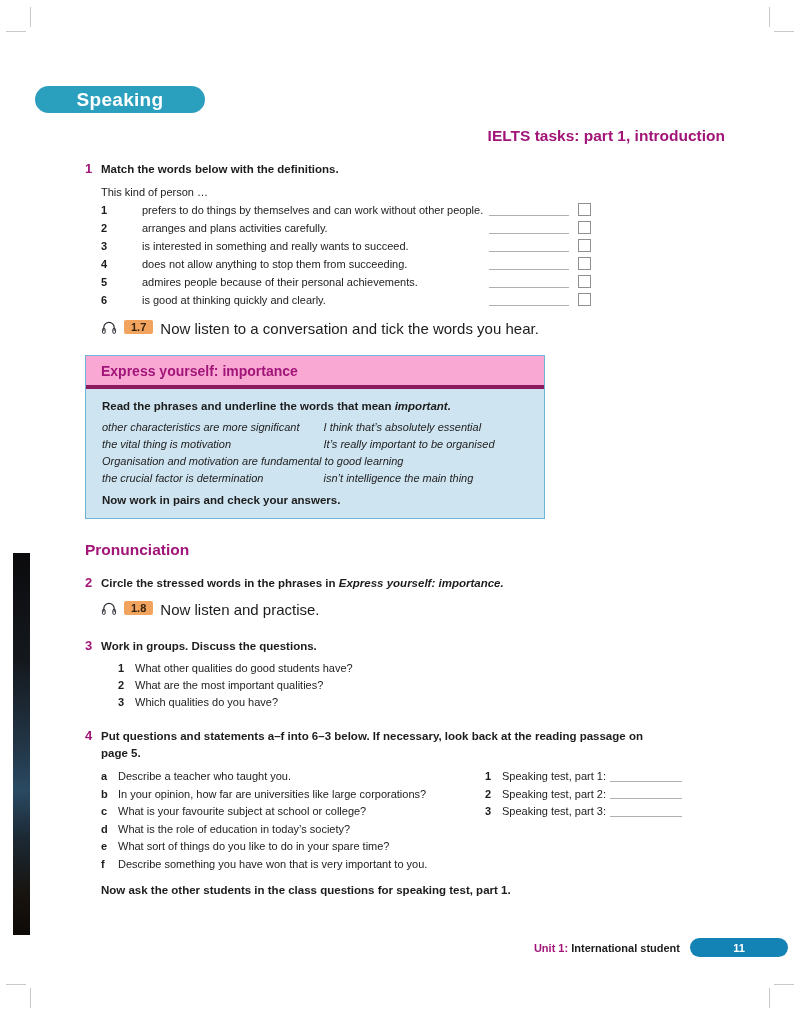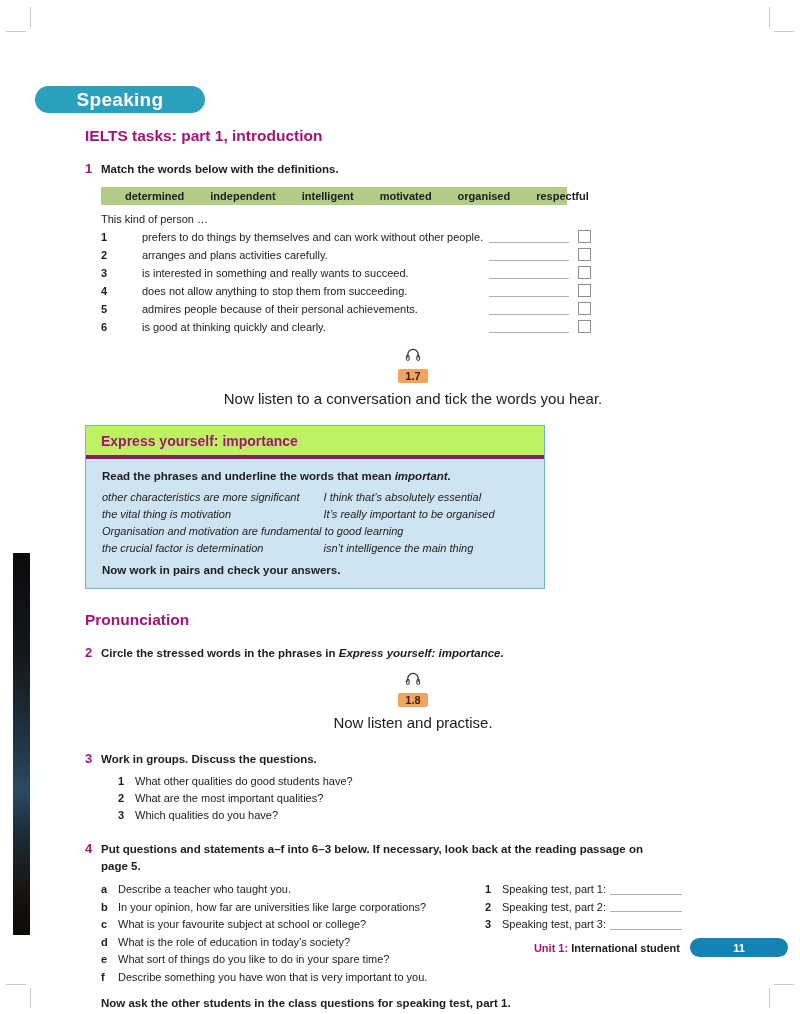--- a/index.html
+++ b/index.html
@@ -26,49 +26,49 @@
   .photo-strip{position:absolute;left:13px;top:553px;width:17px;height:382px;
     background:linear-gradient(180deg,#0b0b0d 0%,#14181d 28%,#23384a 52%,#2a4a63 62%,#1c2a36 74%,#17120d 90%,#0d0a08 100%);}
 
   .content{position:absolute;left:85px;top:86px;width:640px;}
 
   .speaking-pill{margin-left:-50px;width:170px;height:27px;border-radius:14px;
     background:var(--teal);color:#fff;font-size:19px;font-weight:bold;
     display:flex;align-items:center;justify-content:center;letter-spacing:.3px;}
 
   .h-magenta{color:var(--magenta);font-size:15.5px;font-weight:bold;}
-  .heading1{margin-top:14px;}
+  .heading1{margin-top:14px;text-align:right;}
   .heading-pron{margin-top:22px;}
 
   .ex-row{display:flex;margin-top:16px;}
   .ex-num{color:var(--magenta);font-weight:bold;font-size:13px;width:16px;flex:none;}
   .ex-instr{font-weight:bold;font-size:11.5px;color:#1c1c1c;line-height:1.45;}
   .ex-instr .it{font-style:italic;}
 
   .word-bank{margin:9px 0 0 16px;width:466px;background:var(--green-band);
     display:flex;gap:26px;padding:3px 0 3px 24px;font-size:11px;font-weight:bold;color:#1c1c1c;}
 
   .lead-in{margin:8px 0 0 16px;font-size:11px;}
 
   .def-list{margin:3px 0 0 16px;width:490px;}
   .def-item{display:flex;align-items:center;height:18px;font-size:11px;}
   .def-num{font-weight:bold;width:17px;flex:none;color:#1c1c1c;}
   .def-text{flex:none;padding-left:24px;}
   .def-fill{flex:1;}
   .write-line{width:80px;border-bottom:1px solid var(--line-gray);height:12px;flex:none;margin-right:9px;}
   .tickbox{width:13px;height:13px;border:1px solid #8f8f8f;background:#fff;flex:none;}
 
-  .listen-row{display:flex;align-items:center;margin:11px 0 0 16px;gap:7px;flex-direction:column;}
+  .listen-row{display:flex;align-items:flex-start;margin:11px 0 0 16px;gap:7px;}
   .listen-row.l2{margin-top:10px;}
   .hp-icon{flex:none;display:flex;}
   .track-badge{background:var(--orange-badge);color:#33220e;font-weight:bold;font-size:11px;
     padding:1px 7px;border-radius:2px;}
   .listen-text{font-weight:normal;font-size:15px;color:#1c1c1c;}
 
-  .express-box{margin-top:18px;width:460px;border:1px solid var(--box-blue-border);background:#bef264;}
+  .express-box{margin-top:18px;width:460px;border:1px solid var(--box-blue-border);background:#f9a8d4;}
   .express-title{color:var(--magenta);font-weight:bold;font-size:14px;padding:7px 15px 6px;}
   .express-rule{height:4px;background:var(--box-rule);}
   .express-body{background:var(--box-blue-bg);padding:11px 16px 12px;}
   .express-instr{font-weight:bold;font-size:11.5px;color:#1c1c1c;}
   .express-instr .it{font-style:italic;}
   .phrase-rows{margin-top:7px;font-style:italic;font-size:11px;color:#222;}
   .phrase-row{display:grid;grid-template-columns:52% 48%;line-height:17px;}
   .phrase-row.full{grid-template-columns:100%;}
   .express-close{margin-top:7px;font-weight:bold;font-size:11.5px;color:#1c1c1c;}
 
@@ -115,28 +115,20 @@
       <span>Speaking</span>
     </div>
 
     <div class="h-magenta heading1">IELTS tasks: part 1, introduction</div>
 
     <div class="ex-row">
       <span class="ex-num">1</span>
       <span class="ex-instr">Match the words below with the definitions.</span>
     </div>
 
-    <div class="word-bank">
-      <span>determined</span>
-      <span>independent</span>
-      <span>intelligent</span>
-      <span>motivated</span>
-      <span>organised</span>
-      <span>respectful</span>
-    </div>
 
     <div class="lead-in">This kind of person …</div>
 
     <div class="def-list">
       <div class="def-item">
         <span class="def-num">1</span>
         <span class="def-text">prefers to do things by themselves and can work without other people.</span>
         <span class="def-fill"></span>
         <span class="write-line"></span>
         <span class="tickbox"></span>

